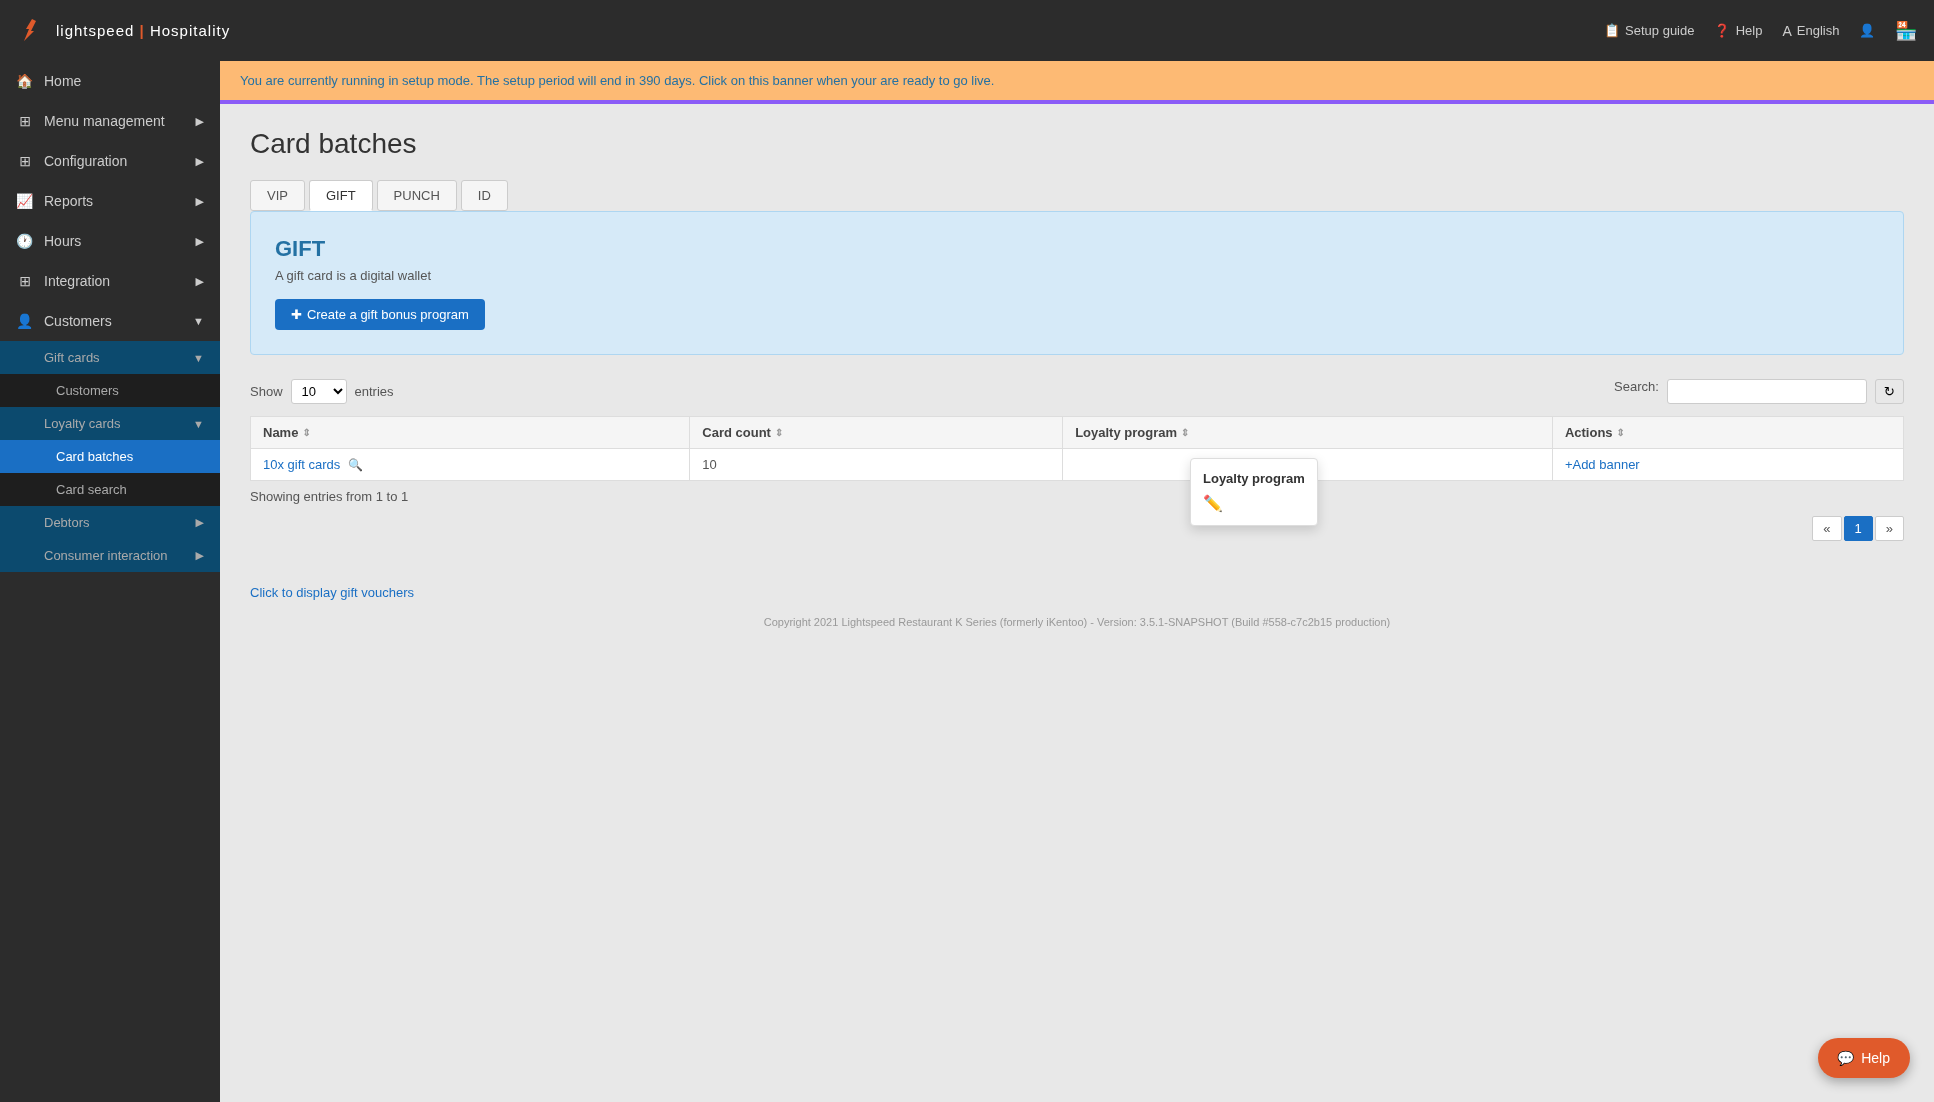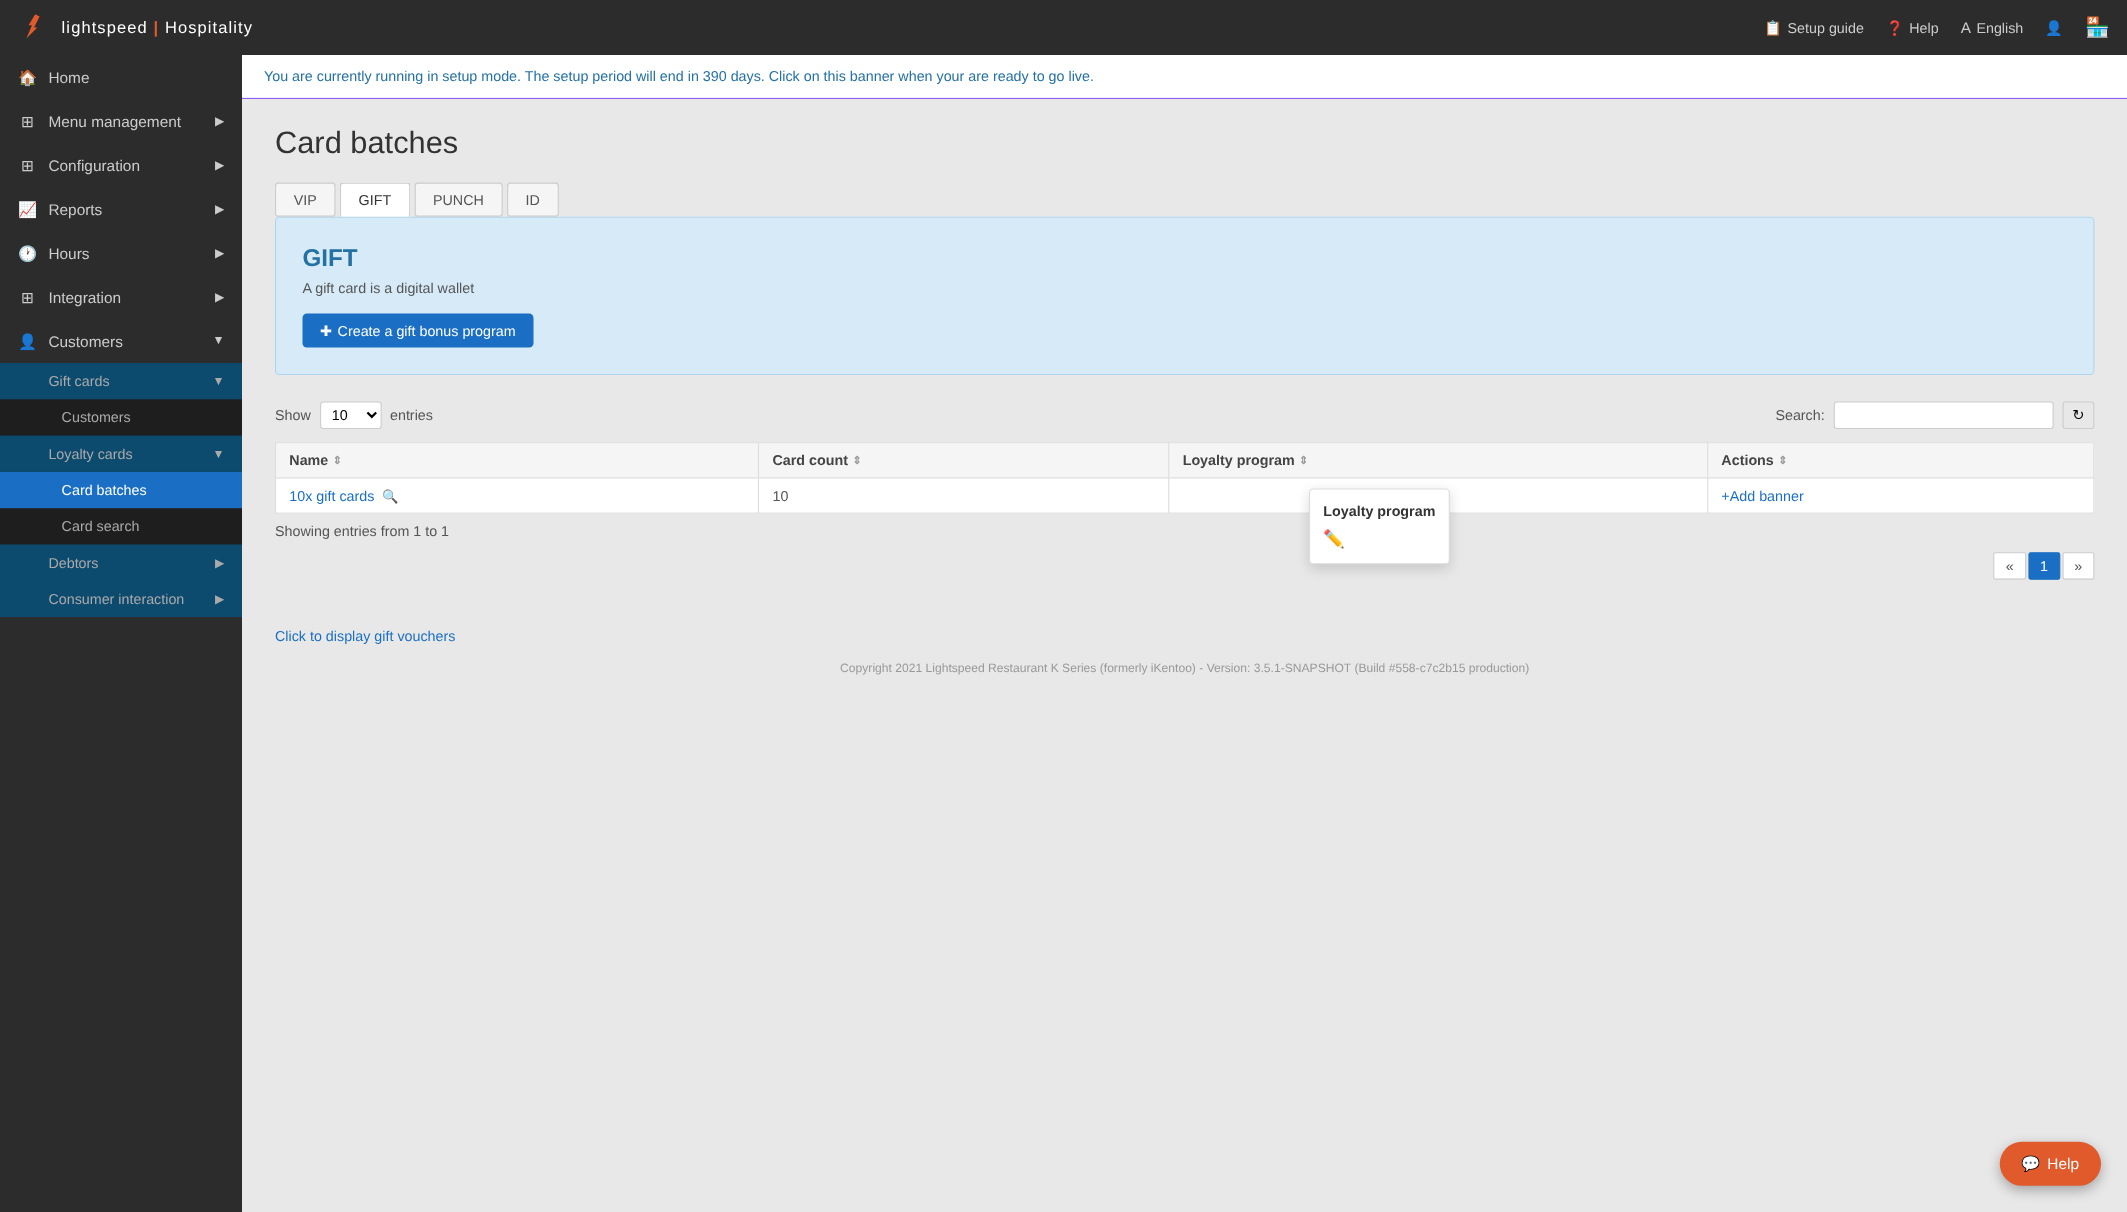--- a/index.html
+++ b/index.html
@@ -2,21 +2,21 @@
 <html><head>
   <meta charset="utf-8">
   <style>
     * { box-sizing: border-box; margin: 0; padding: 0; }
     body { font-family: -apple-system, BlinkMacSystemFont, 'Segoe UI', sans-serif; font-size: 14px; background: #e8e8e8; display: flex; flex-direction: column; height: 100vh; overflow: hidden; }
 
     
     .top-nav {
       background: #2c2c2c;
       color: #fff;
-      height: 50px;
+      height: 61px;
       display: flex;
       align-items: center;
       justify-content: space-between;
       padding: 0 16px;
       flex-shrink: 0;
       z-index: 100;
     }
     .top-nav-logo {
       display: flex;
       align-items: center;
@@ -86,22 +86,22 @@
     
     .main-content {
       flex: 1;
       overflow-y: auto;
       display: flex;
       flex-direction: column;
     }
 
     
     .setup-banner {
-      background: #ffffff;
-      border-bottom: 1px solid #8b5cf6;
+      background: #fdba74;
+      border-bottom: 4px solid #8b5cf6;
       padding: 12px 20px;
       font-size: 13px;
       color: #2471a3;
       cursor: pointer;
       flex-shrink: 0;
     }
 
     
     .page-content {
       padding: 24px 30px;
@@ -184,21 +184,20 @@
     }
     .show-entries select {
       border: 1px solid #ccc;
       padding: 3px 6px;
       border-radius: 3px;
       background: #fff;
       font-size: 13px;
     }
     .search-area {
       display: flex;
-      align-items: center;
       gap: 8px;
       font-size: 13px;
       color: #555;
     }
     .search-area input {
       border: 1px solid #ccc;
       padding: 4px 8px;
       border-radius: 3px;
       font-size: 13px;
       width: 200px;

